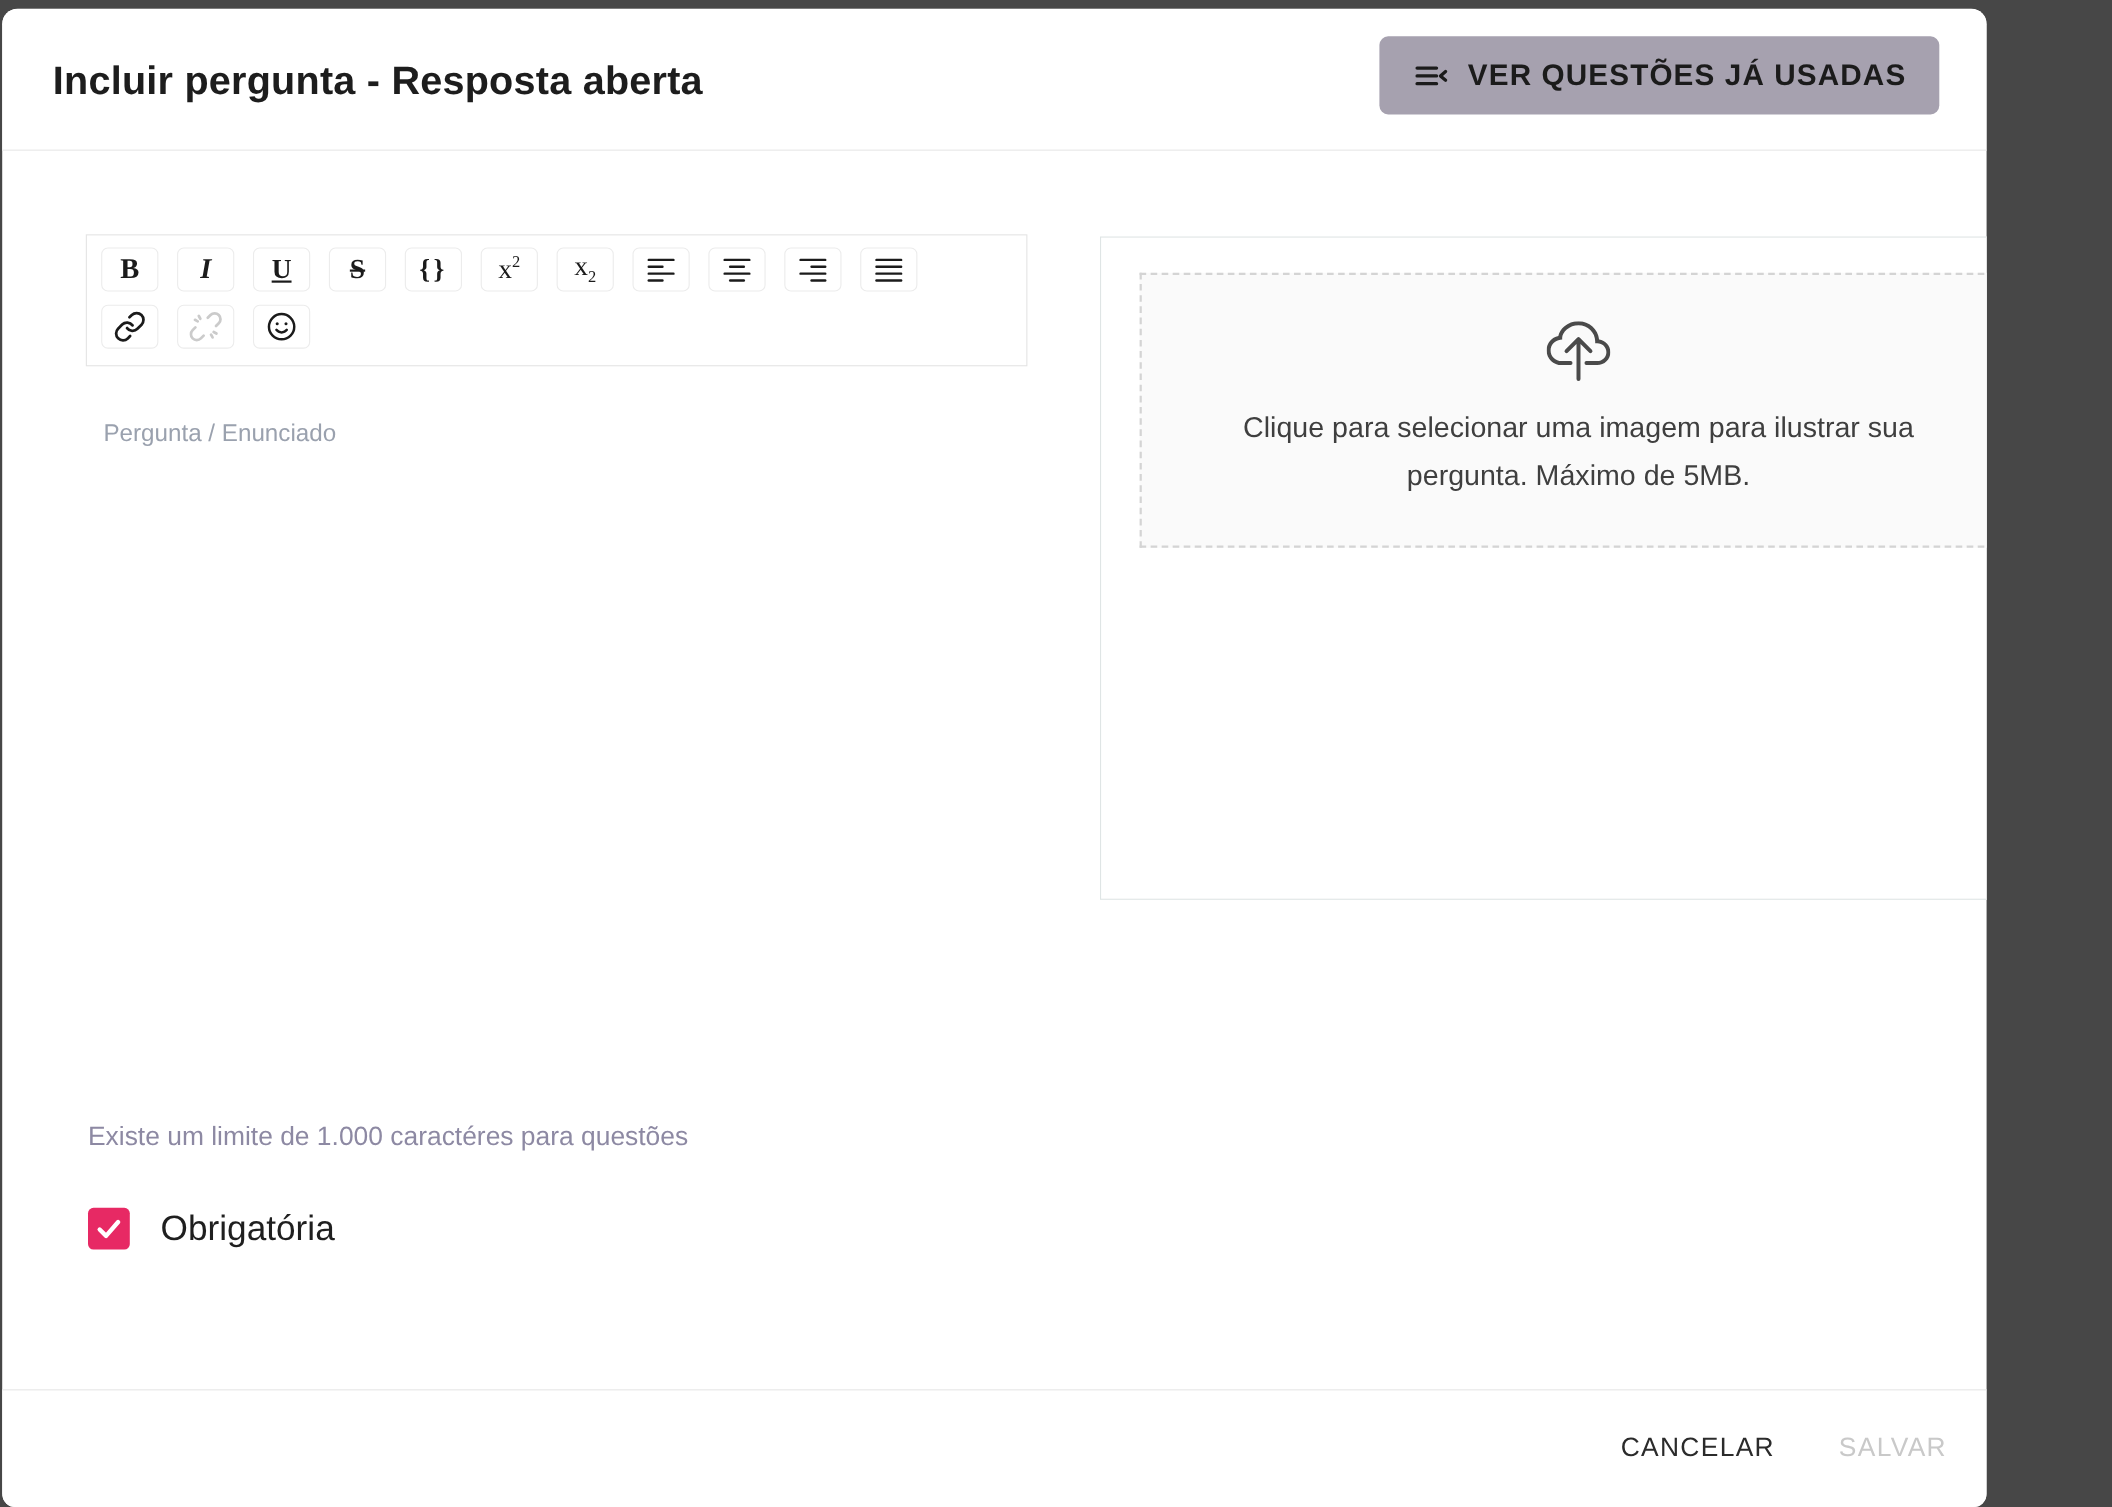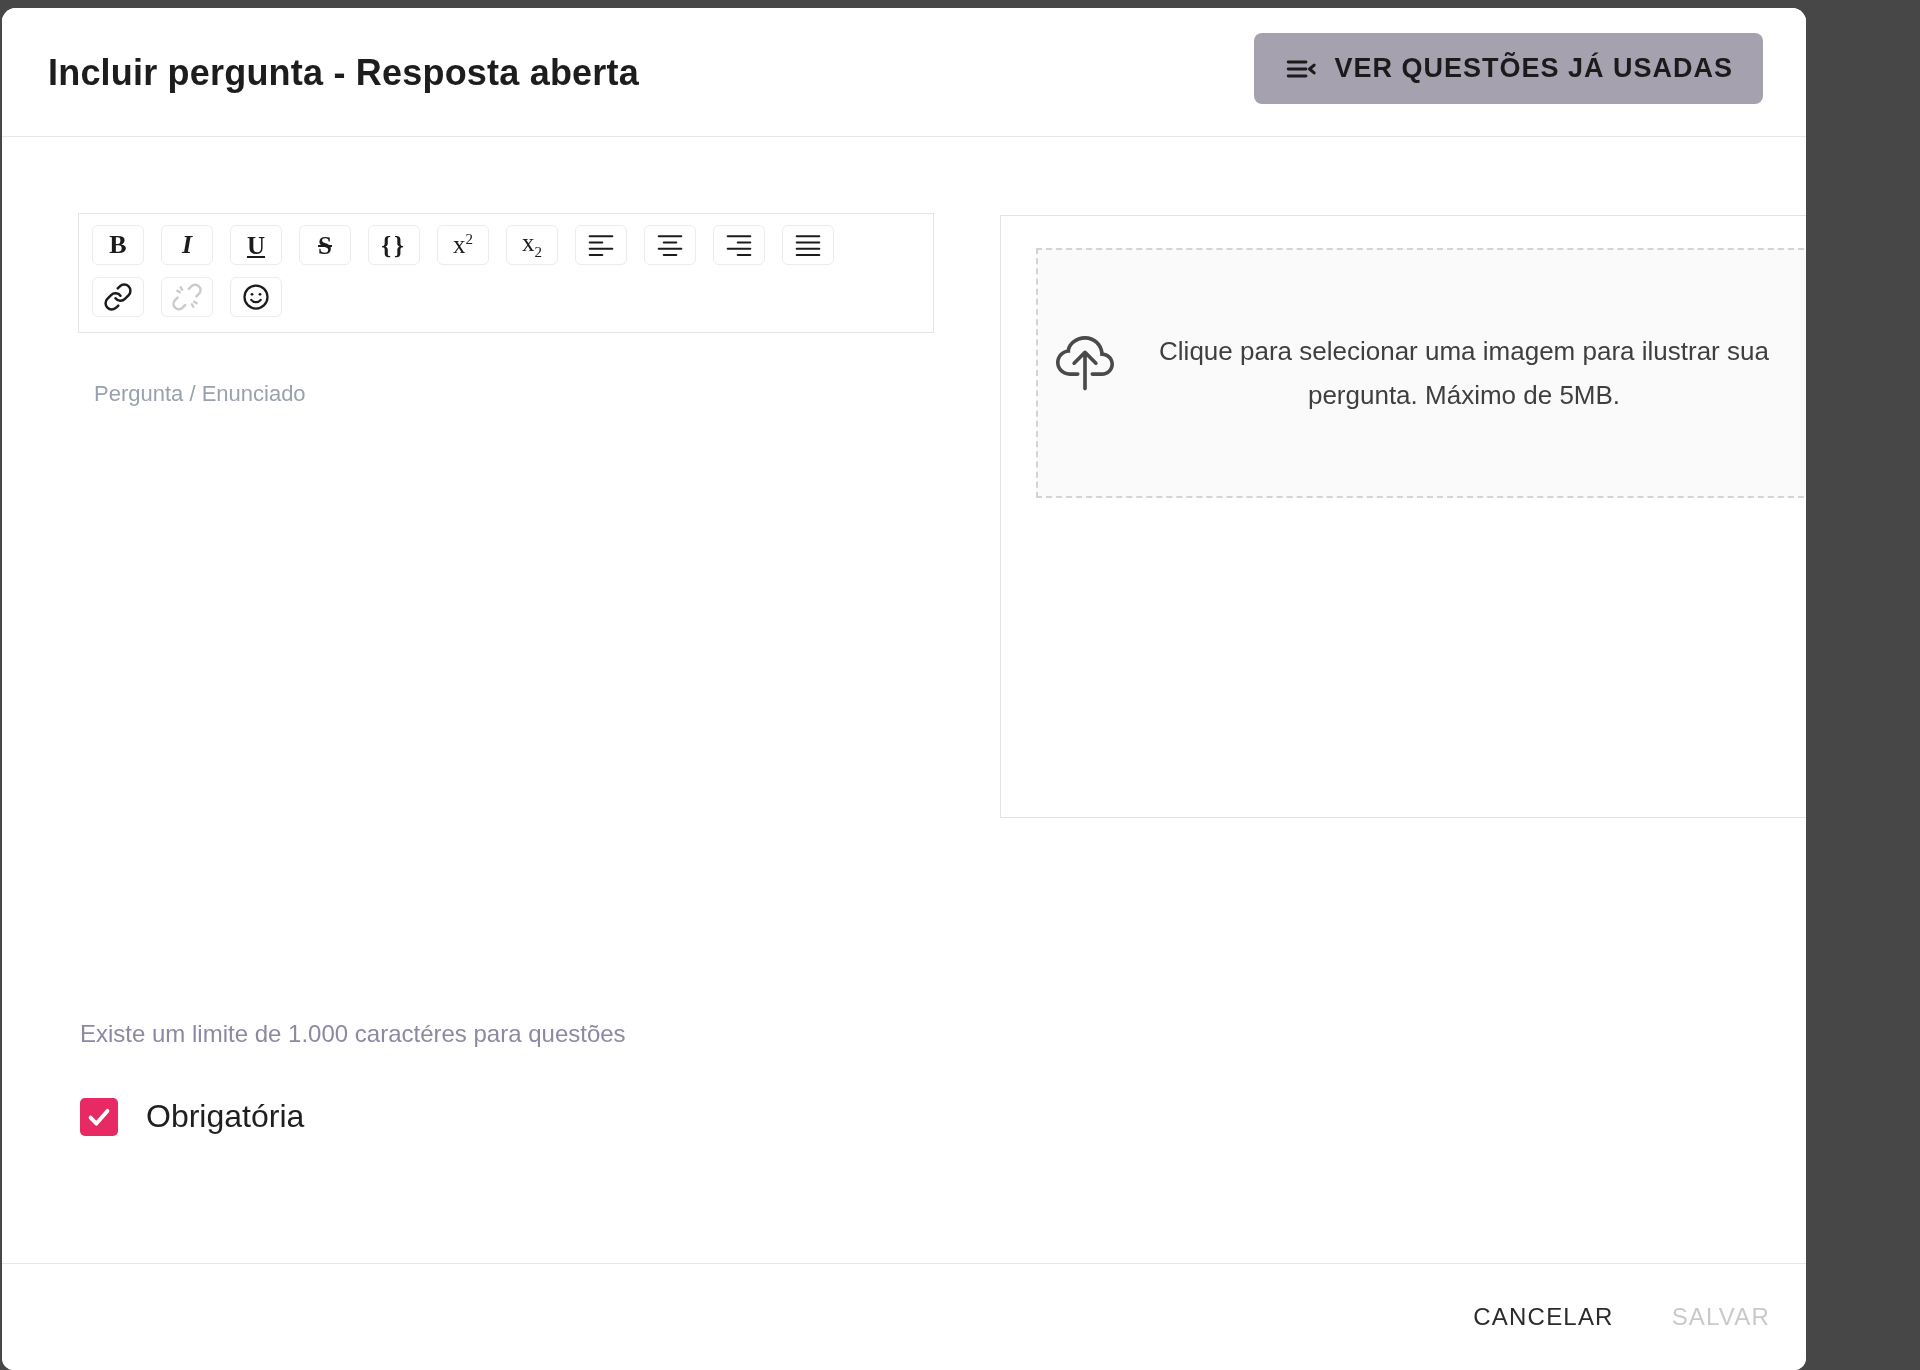--- a/index.html
+++ b/index.html
@@ -72,21 +72,21 @@
     font-size:22px;color:var(--muted-label);
   }
   
   .upload-outer{
     position:absolute;left:998px;top:207px;width:866px;height:603px;
     border:1px solid #dfe5e5;background:#fff;
   }
   .dropzone{
     position:absolute;left:35px;top:32px;width:798px;height:250px;
     border:2px dashed #d4d4d4;background:#fafafa;
-    display:flex;flex-direction:row;align-items:center;justify-content:center;
+    display:flex;flex-direction:column;align-items:center;justify-content:center;
     cursor:pointer;
   }
   .dropzone svg{display:block;margin-bottom:16px;color:#4a4a4a;}
   .upload-text{
     max-width:700px;text-align:center;
     font-size:26px;line-height:44px;color:#3f3f3f;
   }
   
   .limit-note{
     position:absolute;left:78px;top:1012px;

